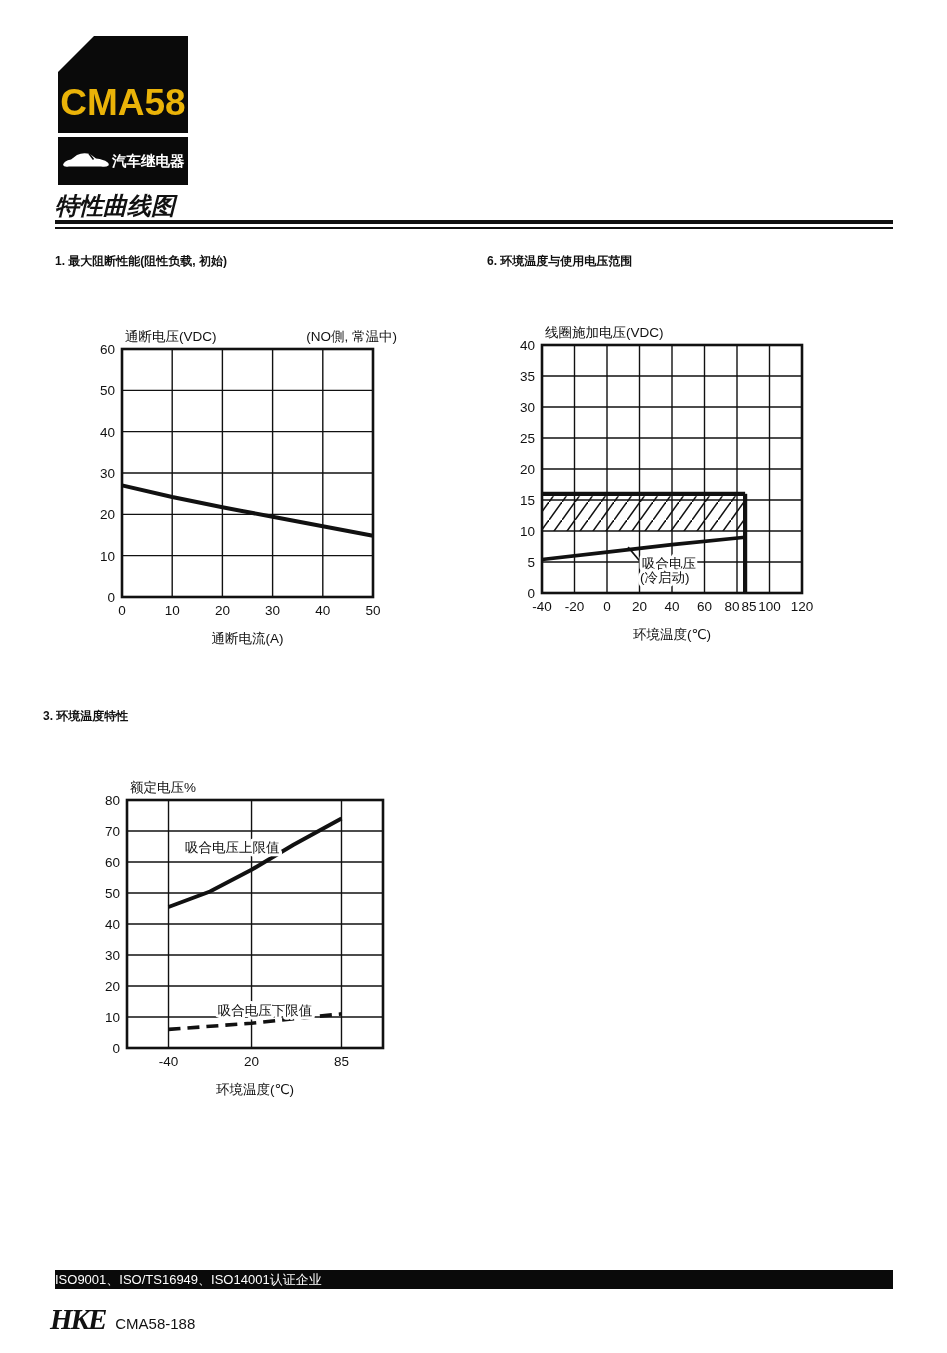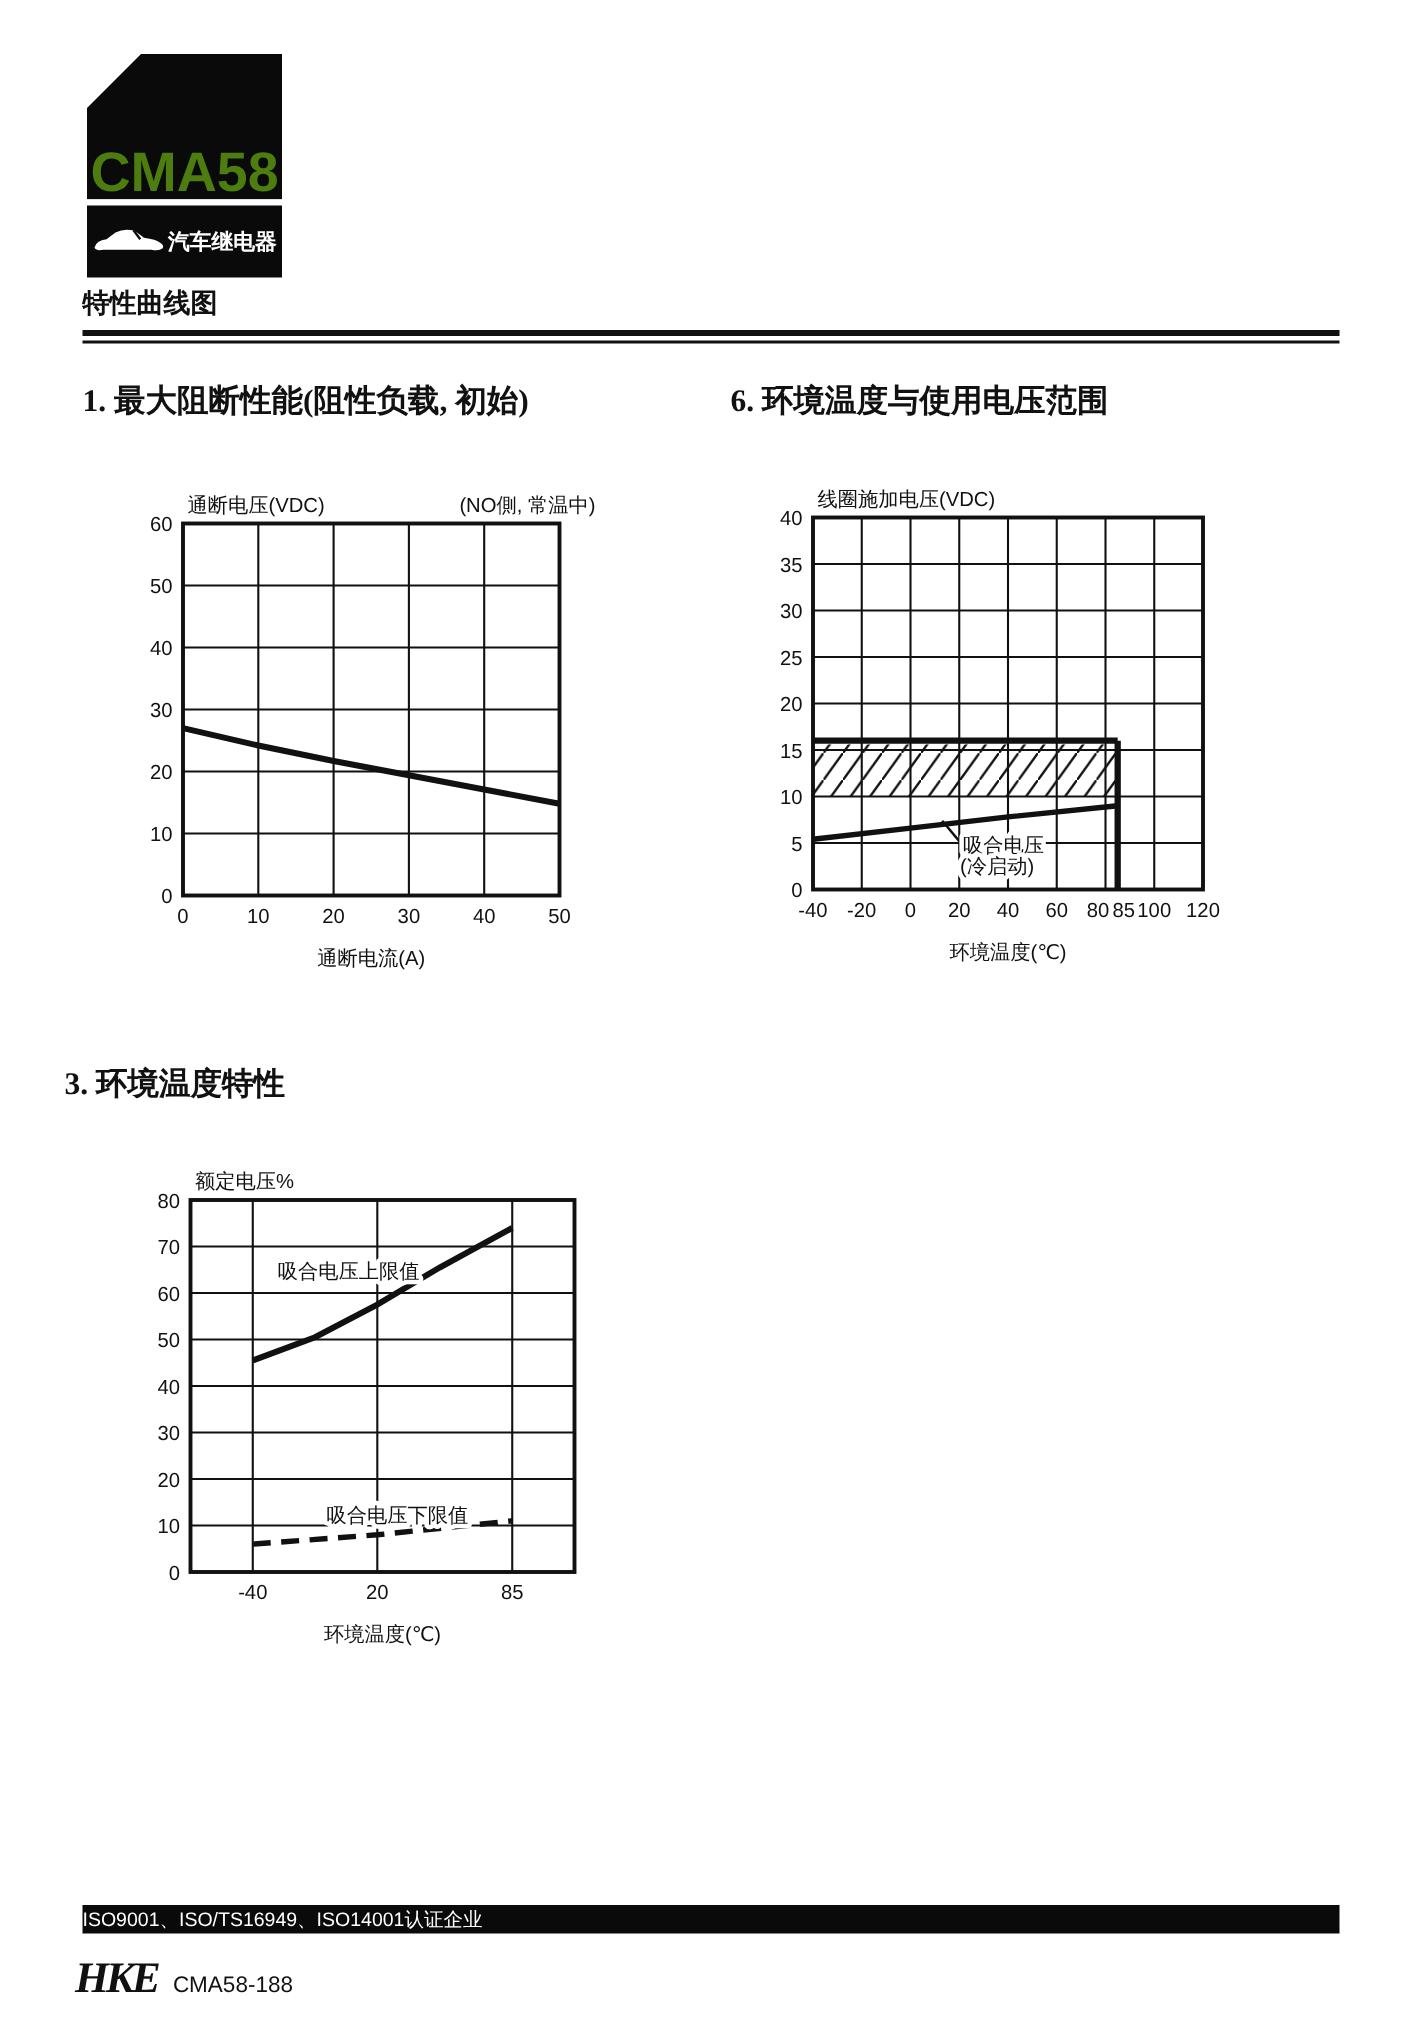--- a/index.html
+++ b/index.html
@@ -2,30 +2,30 @@
 <html><head>
 <meta charset="utf-8">
 <style>
   html,body{margin:0;padding:0;background:#fff;}
   .page{position:relative;width:947px;height:1353px;background:#fff;overflow:hidden;
         font-family:"Liberation Sans","DejaVu Sans",sans-serif;color:#111;}
   
   .badge{position:absolute;left:58px;top:36px;width:130px;height:97px;background:#0a0a0a;
          clip-path:polygon(36px 0,100% 0,100% 100%,0 100%,0 36px);
          display:flex;align-items:flex-end;justify-content:center;}
-  .badge-title{color:#4d7c0f;font-weight:bold;font-size:37px;letter-spacing:0px;line-height:1;}
+  .badge-title{color:#eab308;font-weight:bold;font-size:37px;letter-spacing:0px;line-height:1;padding-bottom:12px;}
   .strip{position:absolute;left:58px;top:137px;width:130px;height:48px;background:#0a0a0a;
          display:flex;align-items:center;padding-left:4px;box-sizing:border-box;}
   .strip-label{color:#fff;font-size:14.5px;font-weight:bold;white-space:nowrap;margin-left:2px;}
   
-  .sec-title{position:absolute;left:55px;top:190px;font-size:18px;font-weight:bold;}
+  .sec-title{position:absolute;left:55px;top:190px;font-size:24px;font-weight:bold;font-style:italic;}
   .rule{position:absolute;left:55px;top:220px;width:838px;height:3px;
         border-top:4px solid #111;border-bottom:2px solid #111;}
   
-  .chart-title{position:absolute;font-size:21px;font-weight:bold;white-space:nowrap;font-family:Liberation Serif, serif;}
+  .chart-title{position:absolute;font-size:12px;font-weight:bold;white-space:nowrap;}
   #ct1{left:55px;top:253px;} #ct2{left:487px;top:253px;} #ct3{left:43px;top:708px;}
   .chart-box{position:absolute;}
   #cb1{left:80px;top:326px;} #cb2{left:497px;top:322px;} #cb3{left:85px;top:777px;}
   
   svg text{fill:#111;}
   .grid{stroke:#111;stroke-width:1.4;}
   .pborder{stroke:#111;stroke-width:2.6;fill:none;}
   .limit{stroke:#111;stroke-width:4.2;}
   .seriesline{fill:none;stroke:#111;}
   .leader{stroke:#111;stroke-width:1.6;}

